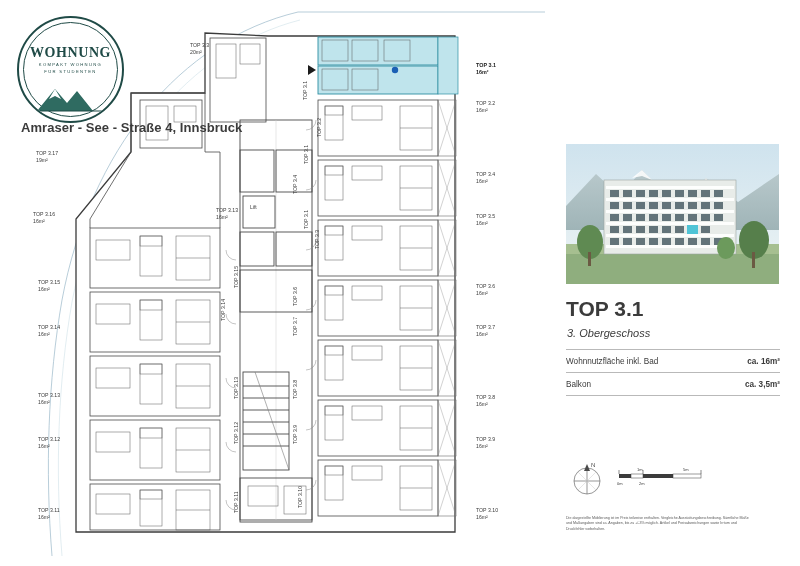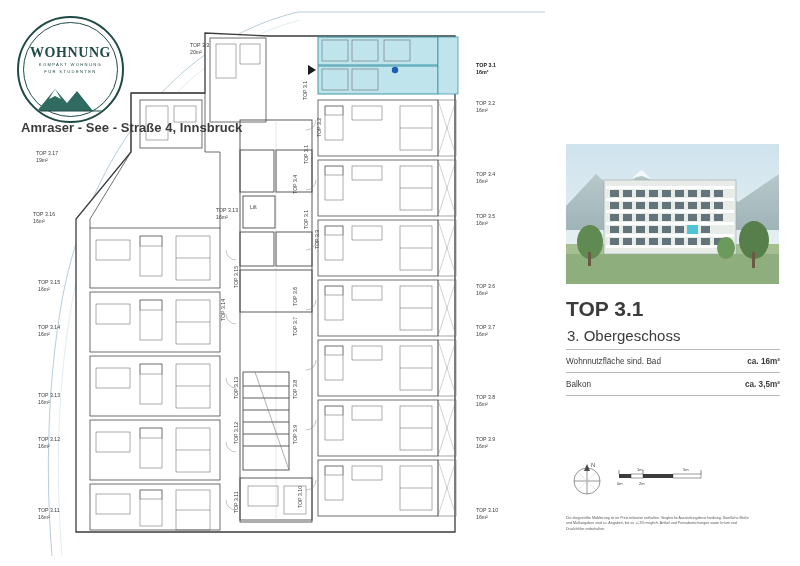--- a/index.html
+++ b/index.html
@@ -125,21 +125,22 @@
     left: 20px;
     top: 297px;
     font-size: 21px;
     font-weight: bold;
     color: #3b3b3b;
   }
   .unit-floor {
     position: absolute;
     left: 21px;
     top: 327px;
-    font-size: 15px;
+    font-size: 11px;
+    font-style: italic;
     color: #3b3b3b;
   }
   .rule {
     position: absolute;
     left: 20px;
     width: 214px;
     height: 1px;
     background: #b9b9b9;
   }
   .rule.r1 { top: 349px; }
@@ -637,21 +638,21 @@
   </div>
 
   <div class="unit-title" style="left:566px;">TOP 3.1</div>
   <div class="unit-floor" style="left:567px;">3. Obergeschoss</div>
 
   <div class="rule r1" style="left:566px;"></div>
   <div class="rule r2" style="left:566px;"></div>
   <div class="rule r3" style="left:566px;"></div>
 
   <div class="spec-row row1" style="left:566px;">
-    <span class="lbl-t" style="position:absolute;left:0;top:0;">Wohnnutzfläche sind. Bad</span>
+    <span class="lbl-t" style="position:absolute;left:0;top:0;">Wohnnutzfläche inkl. Bad</span>
     <span class="val">ca. 16m²</span>
   </div>
   <div class="spec-row row2" style="left:566px;">
     <span class="lbl-t" style="position:absolute;left:0;top:0;">Balkon</span>
     <span class="val">ca.  3,5m²</span>
   </div>
 
   <svg class="compass" viewBox="0 0 40 40">
     <circle cx="20" cy="22" r="13" fill="none" stroke="#6a6a6a" stroke-width="0.7"></circle>
     <line x1="20" y1="9" x2="20" y2="35" stroke="#6a6a6a" stroke-width="0.7"></line>

